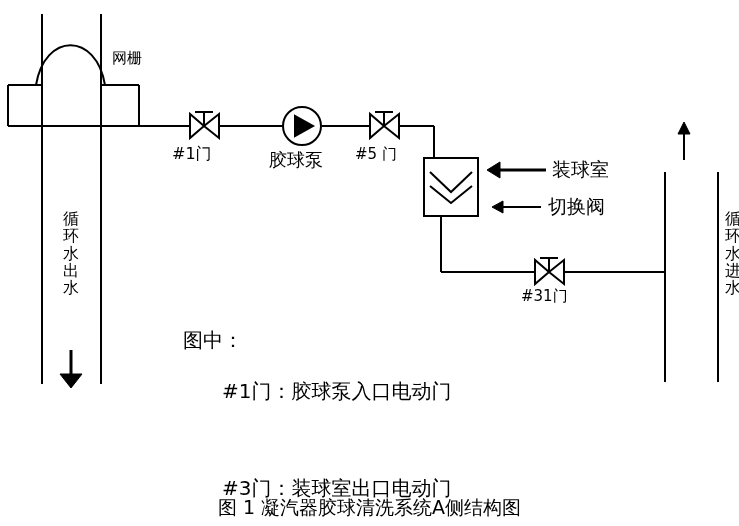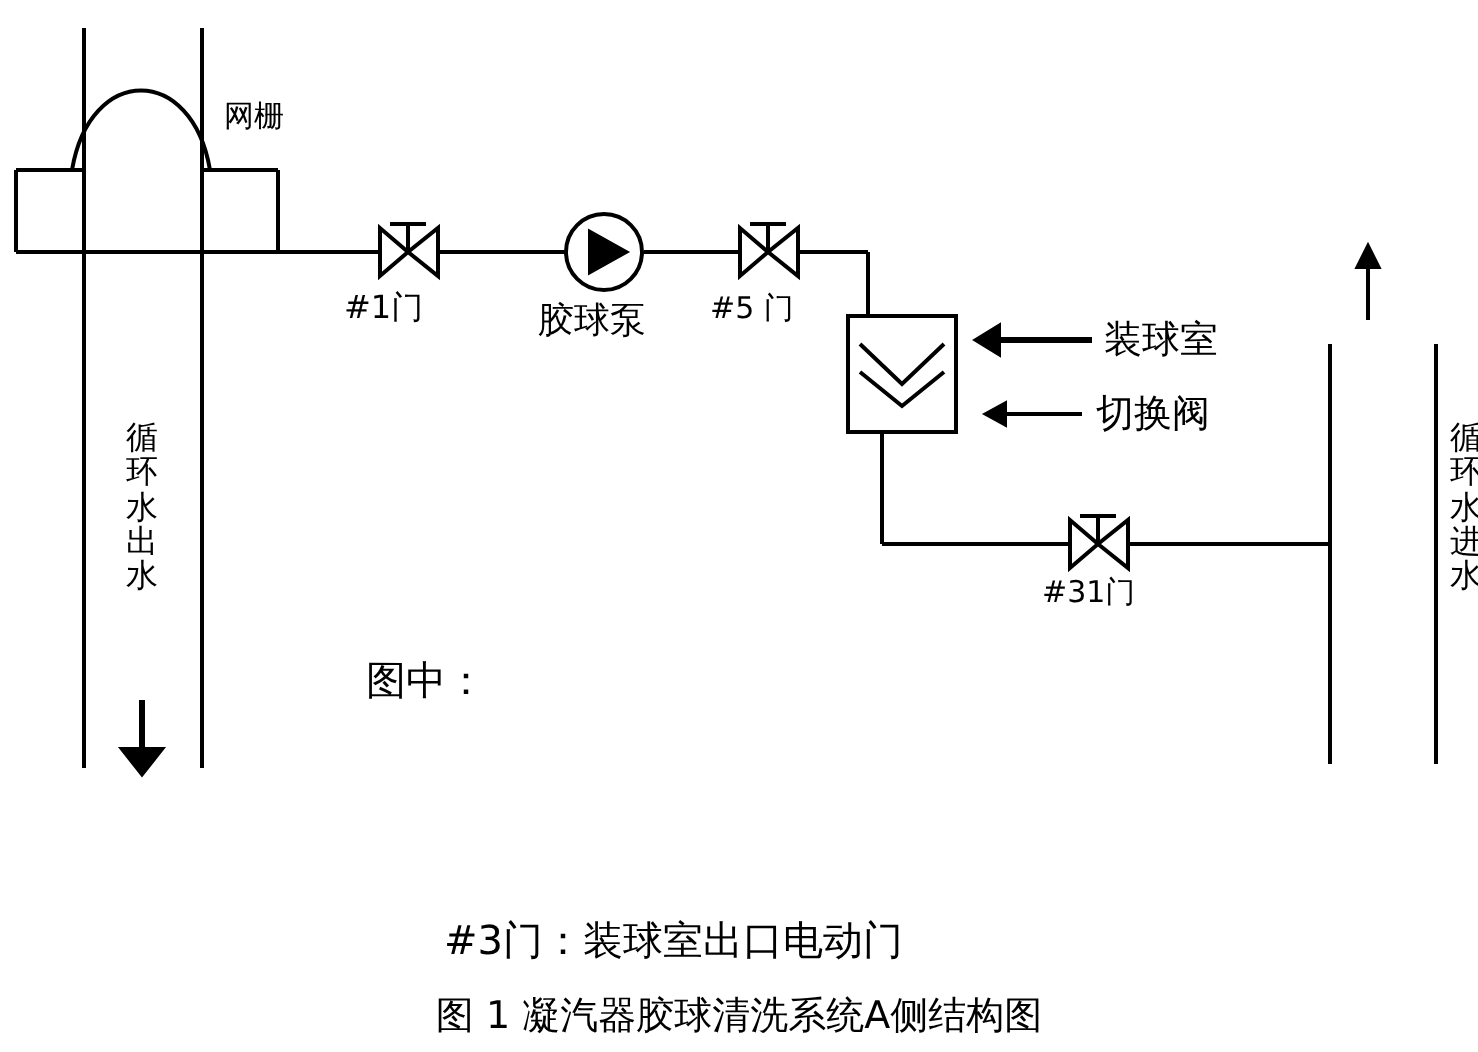--- a/index.html
+++ b/index.html
@@ -154,19 +154,20 @@
   <div class="lbl" style="left:552px; top:157px; font-size:19px;">装球室</div>
 
   <div class="lbl" style="left:548px; top:194px; font-size:19px;">切换阀</div>
 
   <div class="lbl-v" style="left:63px; top:212px; font-size:16px;">循环水出水</div>
 
   <div class="lbl-v" style="left:685px; top:212px; font-size:16px;margin-left:40px;">循环水进水</div>
 
   <div class="lbl" style="left:183px; top:327px; font-size:20px;">图中：</div>
 
+  <div class="lbl" style="left:222px; top:378px; font-size:20px;">#1门：胶球泵入口电动门</div>
 
 
-  <div class="lbl" style="left:222px; top:457px; font-size:20px;">#3门：装球室出口电动门</div>
+  <div class="lbl" style="left:222px; top:475px; font-size:20px;">#3门：装球室出口电动门</div>
 
   <div class="caption" style="top:495px; font-size:19px;">图 1 凝汽器胶球清洗系统A侧结构图</div>
 
 </div>
 
 </body></html>

